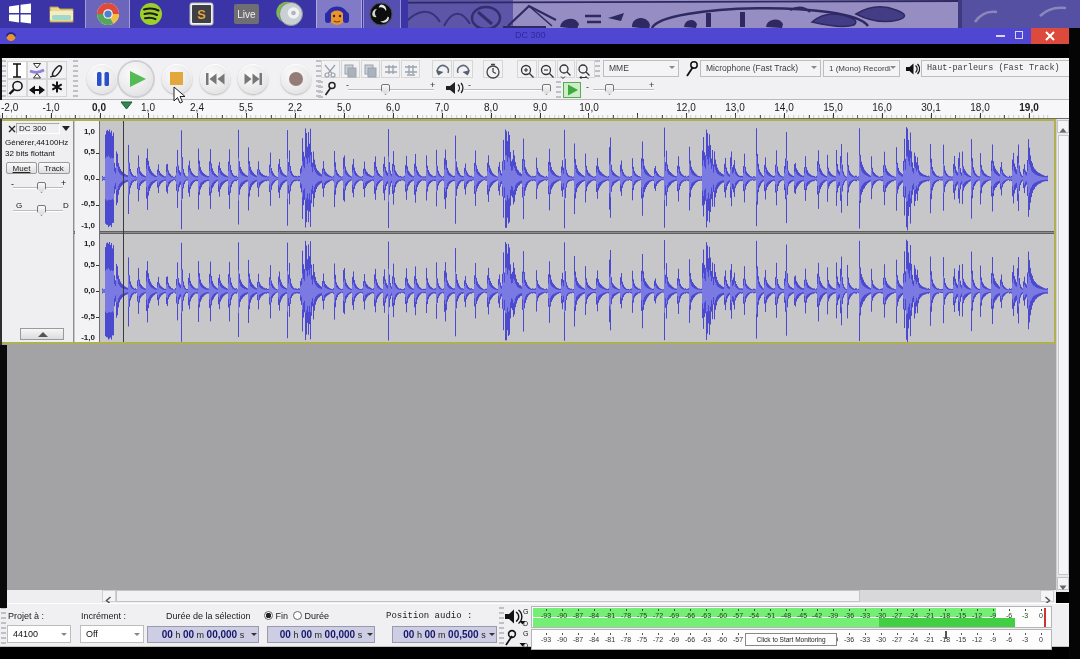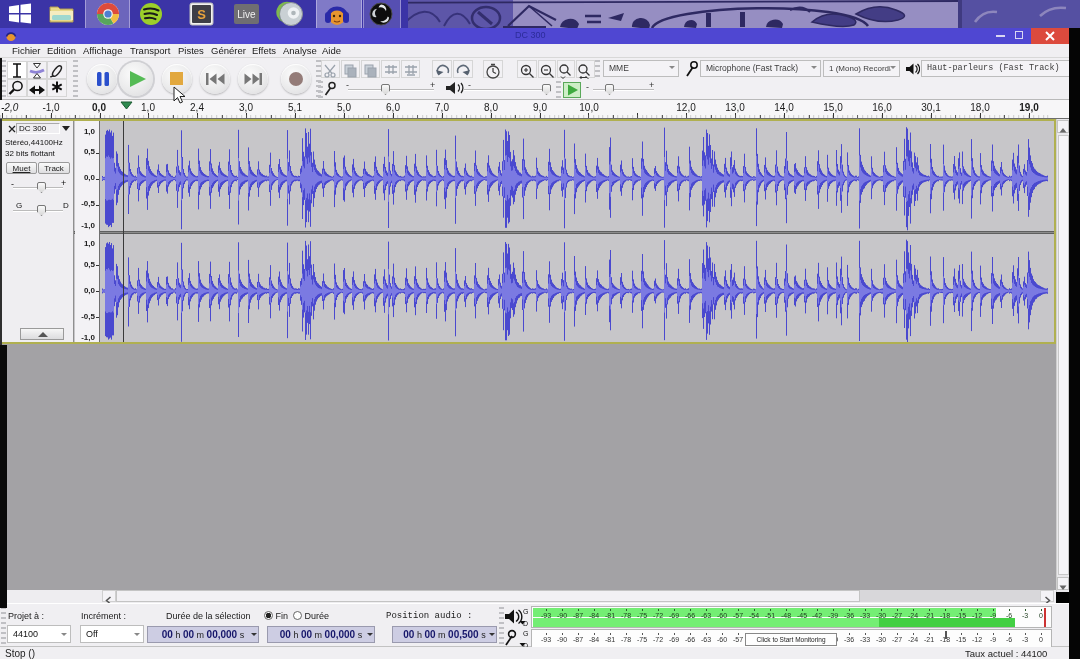--- a/index.html
+++ b/index.html
@@ -151,31 +151,20 @@
       </svg>
   <div class="abs" style="left:515px;top:2px;font-size:9px;color:#2c2c9a;">DC 300</div>
   <div class="abs" style="left:996px;top:7px;width:9px;height:2px;background:#d9d6f2;"></div>
   <div class="abs" style="left:1015px;top:3px;width:8px;height:8px;border:1.5px solid #d9d6f2;"></div>
   <div class="abs" style="left:1031px;top:0;width:38px;height:16px;background:#dc4a3d;"></div>
   <svg width="12" height="12" style="position:absolute;left:1044px;top:2px">
         <path d="M2 2 L10 10 M10 2 L2 10" stroke="#fff" stroke-width="2"></path>
       </svg>
 </div>
 
-<div class="abs" id="menubar">
-  <span class="mi" style="left:12px;">Fichier</span>
-      <span class="mi" style="left:47px;">Edition</span>
-      <span class="mi" style="left:83px;">Affichage</span>
-      <span class="mi" style="left:130px;">Transport</span>
-      <span class="mi" style="left:178px;">Pistes</span>
-      <span class="mi" style="left:211px;">Générer</span>
-      <span class="mi" style="left:252px;">Effets</span>
-      <span class="mi" style="left:283px;">Analyse</span>
-      <span class="mi" style="left:322px;">Aide</span>
-</div>
 
 <div class="abs" id="toolzone">
   <div class="grip" style="left:1px;top:2px;height:38px;"></div>
 
   <div class="cell" style="left:7px;top:3px;background:#fff;"></div>
   <div class="cell" style="left:27px;top:3px;"></div>
   <div class="cell" style="left:47px;top:3px;"></div>
   <div class="cell" style="left:7px;top:21px;"></div>
   <div class="cell" style="left:27px;top:21px;"></div>
   <div class="cell" style="left:47px;top:21px;"></div>
@@ -336,39 +325,39 @@
   <div class="combo" style="left:700px;top:2px;width:121px;">Microphone (Fast Track)<span class="ar"></span></div>
   <div class="combo" style="left:823px;top:2px;width:77px;font-size:8px;overflow:hidden;">1 (Mono) Recordi<span class="ar" style="background:#f4f3f6;"></span></div>
   <svg width="15" height="18" style="position:absolute;left:905px;top:3px">
         <path d="M1 6 h3.5 l4 -3.5 v11 l-4 -3.5 H1 z" fill="#111"></path>
         <path d="M10.5 4.5 a4.5 4.5 0 0 1 0 7 M12.5 3 a7 7 0 0 1 0 10" stroke="#111" stroke-width="1.2" fill="none"></path>
       </svg>
   <div class="combo" style="left:921px;top:2px;width:165px;font-family:Liberation Mono, monospace;">Haut-parleurs (Fast Track)<span class="ar"></span></div>
 </div>
 
 <div class="abs" id="ruler">
-  <div style="position:absolute;left:1px;top:2px;width:34px;text-align:left;font-weight:normal;font-style:italic;">-2,0</div>
+  <div style="position:absolute;left:1px;top:2px;width:34px;text-align:left;font-weight:normal;">-2,0</div>
       <div style="position:absolute;left:2px;top:13px;width:1px;height:5px;background:#333;"></div>
       <div style="position:absolute;left:26px;top:15px;width:1px;height:3px;background:#555;"></div>
       <div style="position:absolute;left:34px;top:2px;width:34px;text-align:center;font-weight:normal;">-1,0</div>
       <div style="position:absolute;left:51px;top:13px;width:1px;height:5px;background:#333;"></div>
       <div style="position:absolute;left:75px;top:15px;width:1px;height:3px;background:#555;"></div>
       <div style="position:absolute;left:82px;top:2px;width:34px;text-align:center;font-weight:bold;">0,0</div>
       <div style="position:absolute;left:100px;top:13px;width:1px;height:5px;background:#333;"></div>
       <div style="position:absolute;left:124px;top:15px;width:1px;height:3px;background:#555;"></div>
       <div style="position:absolute;left:131px;top:2px;width:34px;text-align:center;font-weight:normal;">1,0</div>
       <div style="position:absolute;left:148px;top:13px;width:1px;height:5px;background:#333;"></div>
       <div style="position:absolute;left:173px;top:15px;width:1px;height:3px;background:#555;"></div>
       <div style="position:absolute;left:180px;top:2px;width:34px;text-align:center;font-weight:normal;">2,4</div>
       <div style="position:absolute;left:197px;top:13px;width:1px;height:5px;background:#333;"></div>
       <div style="position:absolute;left:222px;top:15px;width:1px;height:3px;background:#555;"></div>
-      <div style="position:absolute;left:229px;top:2px;width:34px;text-align:center;font-weight:normal;">3,0</div>
+      <div style="position:absolute;left:229px;top:2px;width:34px;text-align:center;font-weight:normal;">5,5</div>
       <div style="position:absolute;left:246px;top:13px;width:1px;height:5px;background:#333;"></div>
       <div style="position:absolute;left:271px;top:15px;width:1px;height:3px;background:#555;"></div>
-      <div style="position:absolute;left:278px;top:2px;width:34px;text-align:center;font-weight:normal;">5,1</div>
+      <div style="position:absolute;left:278px;top:2px;width:34px;text-align:center;font-weight:normal;">2,2</div>
       <div style="position:absolute;left:295px;top:13px;width:1px;height:5px;background:#333;"></div>
       <div style="position:absolute;left:320px;top:15px;width:1px;height:3px;background:#555;"></div>
       <div style="position:absolute;left:327px;top:2px;width:34px;text-align:center;font-weight:normal;">5,0</div>
       <div style="position:absolute;left:344px;top:13px;width:1px;height:5px;background:#333;"></div>
       <div style="position:absolute;left:368px;top:15px;width:1px;height:3px;background:#555;"></div>
       <div style="position:absolute;left:376px;top:2px;width:34px;text-align:center;font-weight:normal;">6,0</div>
       <div style="position:absolute;left:393px;top:13px;width:1px;height:5px;background:#333;"></div>
       <div style="position:absolute;left:417px;top:15px;width:1px;height:3px;background:#555;"></div>
       <div style="position:absolute;left:425px;top:2px;width:34px;text-align:center;font-weight:normal;">7,0</div>
       <div style="position:absolute;left:442px;top:13px;width:1px;height:5px;background:#333;"></div>
@@ -428,21 +417,21 @@
   </svg>
 
   <div class="abs" style="left:121px;top:0;width:1px;height:221px;background:#3a3a3a;"></div>
 
   <div id="tpanel">
     <div class="abs" style="left:6px;top:4px;width:8px;height:8px;"><svg width="8" height="8">
             <path d="M1 1 L7 7 M7 1 L1 7" stroke="#222" stroke-width="1.3"></path>
           </svg></div>
     <div class="abs" style="left:14px;top:2px;width:44px;height:11px;border:1px solid #aaa;border-right-color:#fff;border-bottom-color:#fff;font-size:8px;line-height:10px;padding-left:2px;">DC 300</div>
     <div class="abs" style="left:60px;top:5px;width:0;height:0;border:4px solid transparent;border-top:5px solid #222;"></div>
-    <div class="abs" style="left:3px;top:17px;">Stéréo,44100Hz</div>
+    <div class="abs" style="left:3px;top:17px;">Générer,44100Hz</div>
     <div class="abs" style="left:3px;top:28px;">32 bits flottant</div>
     <div class="tbtn" style="left:4px;top:41px;width:31px;border-radius:2px;text-decoration:underline;">Muet</div>
     <div class="tbtn" style="left:36px;top:41px;width:32px;border-radius:2px;">Track</div>
     <div class="abs" style="left:9px;top:58px;font-size:9px;">-</div>
     <div class="abs" style="left:59px;top:57px;font-size:9px;">+</div>
     <div class="slider" style="left:11px;top:66px;width:50px;"></div>
     <div class="thumb" style="left:35px;top:61px;"></div>
     <div class="abs" style="left:14px;top:80px;font-size:8px;">G</div>
     <div class="abs" style="left:61px;top:80px;font-size:8px;">D</div>
     <div class="slider" style="left:11px;top:89px;width:50px;"></div>
@@ -662,23 +651,19 @@
           <span style="position:absolute;left:484px;top:6px;width:18px;text-align:center;color:#333;">-3</span>
           <i style="position:absolute;left:493px;top:3px;width:1px;height:2px;background:#555;"></i>
           <span style="position:absolute;left:500px;top:6px;width:18px;text-align:center;color:#333;">0</span>
           <i style="position:absolute;left:509px;top:3px;width:1px;height:2px;background:#555;"></i>
         </div>
     <div class="abs" style="left:413px;top:1px;width:2px;height:8px;background:#555;"></div>
     <div class="abs" style="left:213px;top:3px;width:92px;height:13px;background:#fefefe;border:1px solid #888;font-size:6.5px;line-height:12px;text-align:center;color:#222;white-space:nowrap;">Click to Start Monitoring</div>
   </div>
 </div>
 
-<div class="abs" id="statusbar">
-  <span class="abs" style="left:5px;top:1px;">Stop ()</span>
-  <span class="abs" style="left:965px;top:1px;font-size:9.5px;">Taux actuel : 44100</span>
-</div>
 
 <div class="abs" style="left:0;top:119px;width:2px;height:226px;background:#2e2e2e;"></div>
 <div class="abs" style="left:0;top:58px;width:2px;height:42px;background:#111;"></div>
 <div class="abs" style="left:0;top:345px;width:7px;height:263px;background:#0a0a0a;"></div>
 
 <div class="abs" style="left:1069px;top:28px;width:11px;height:631px;background:#050505;"></div>
 
 </div>
 </body></html>

